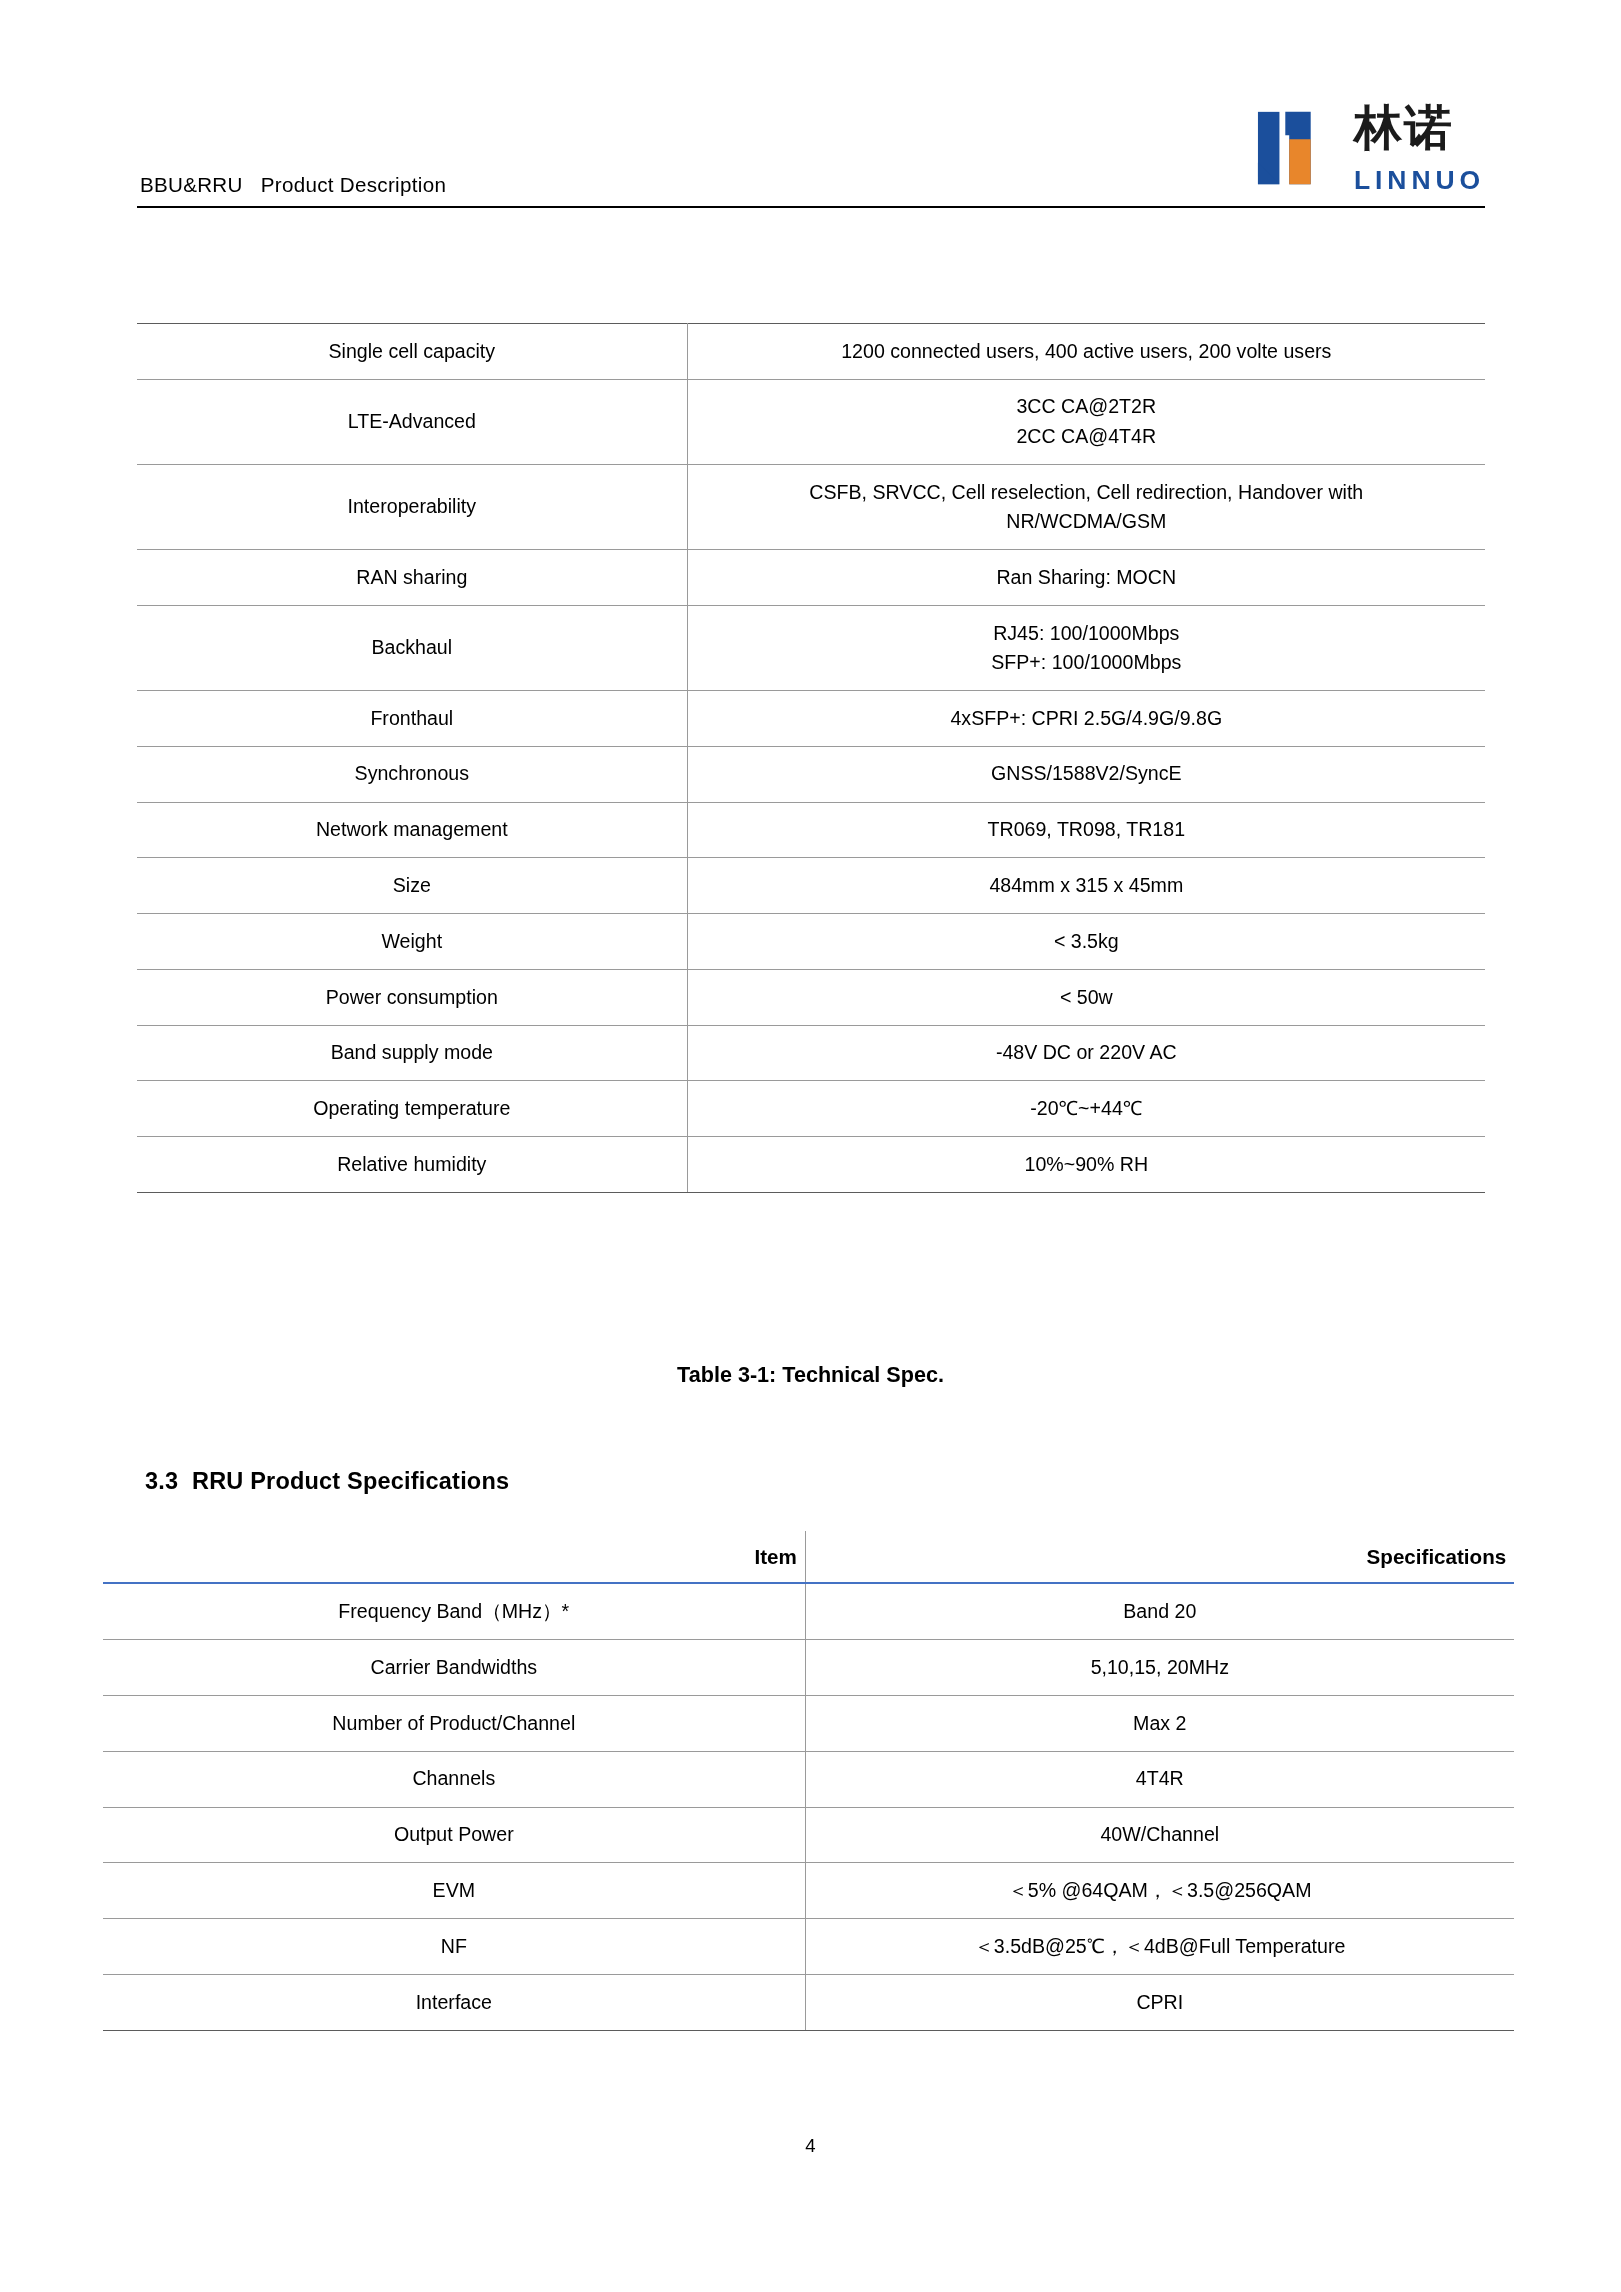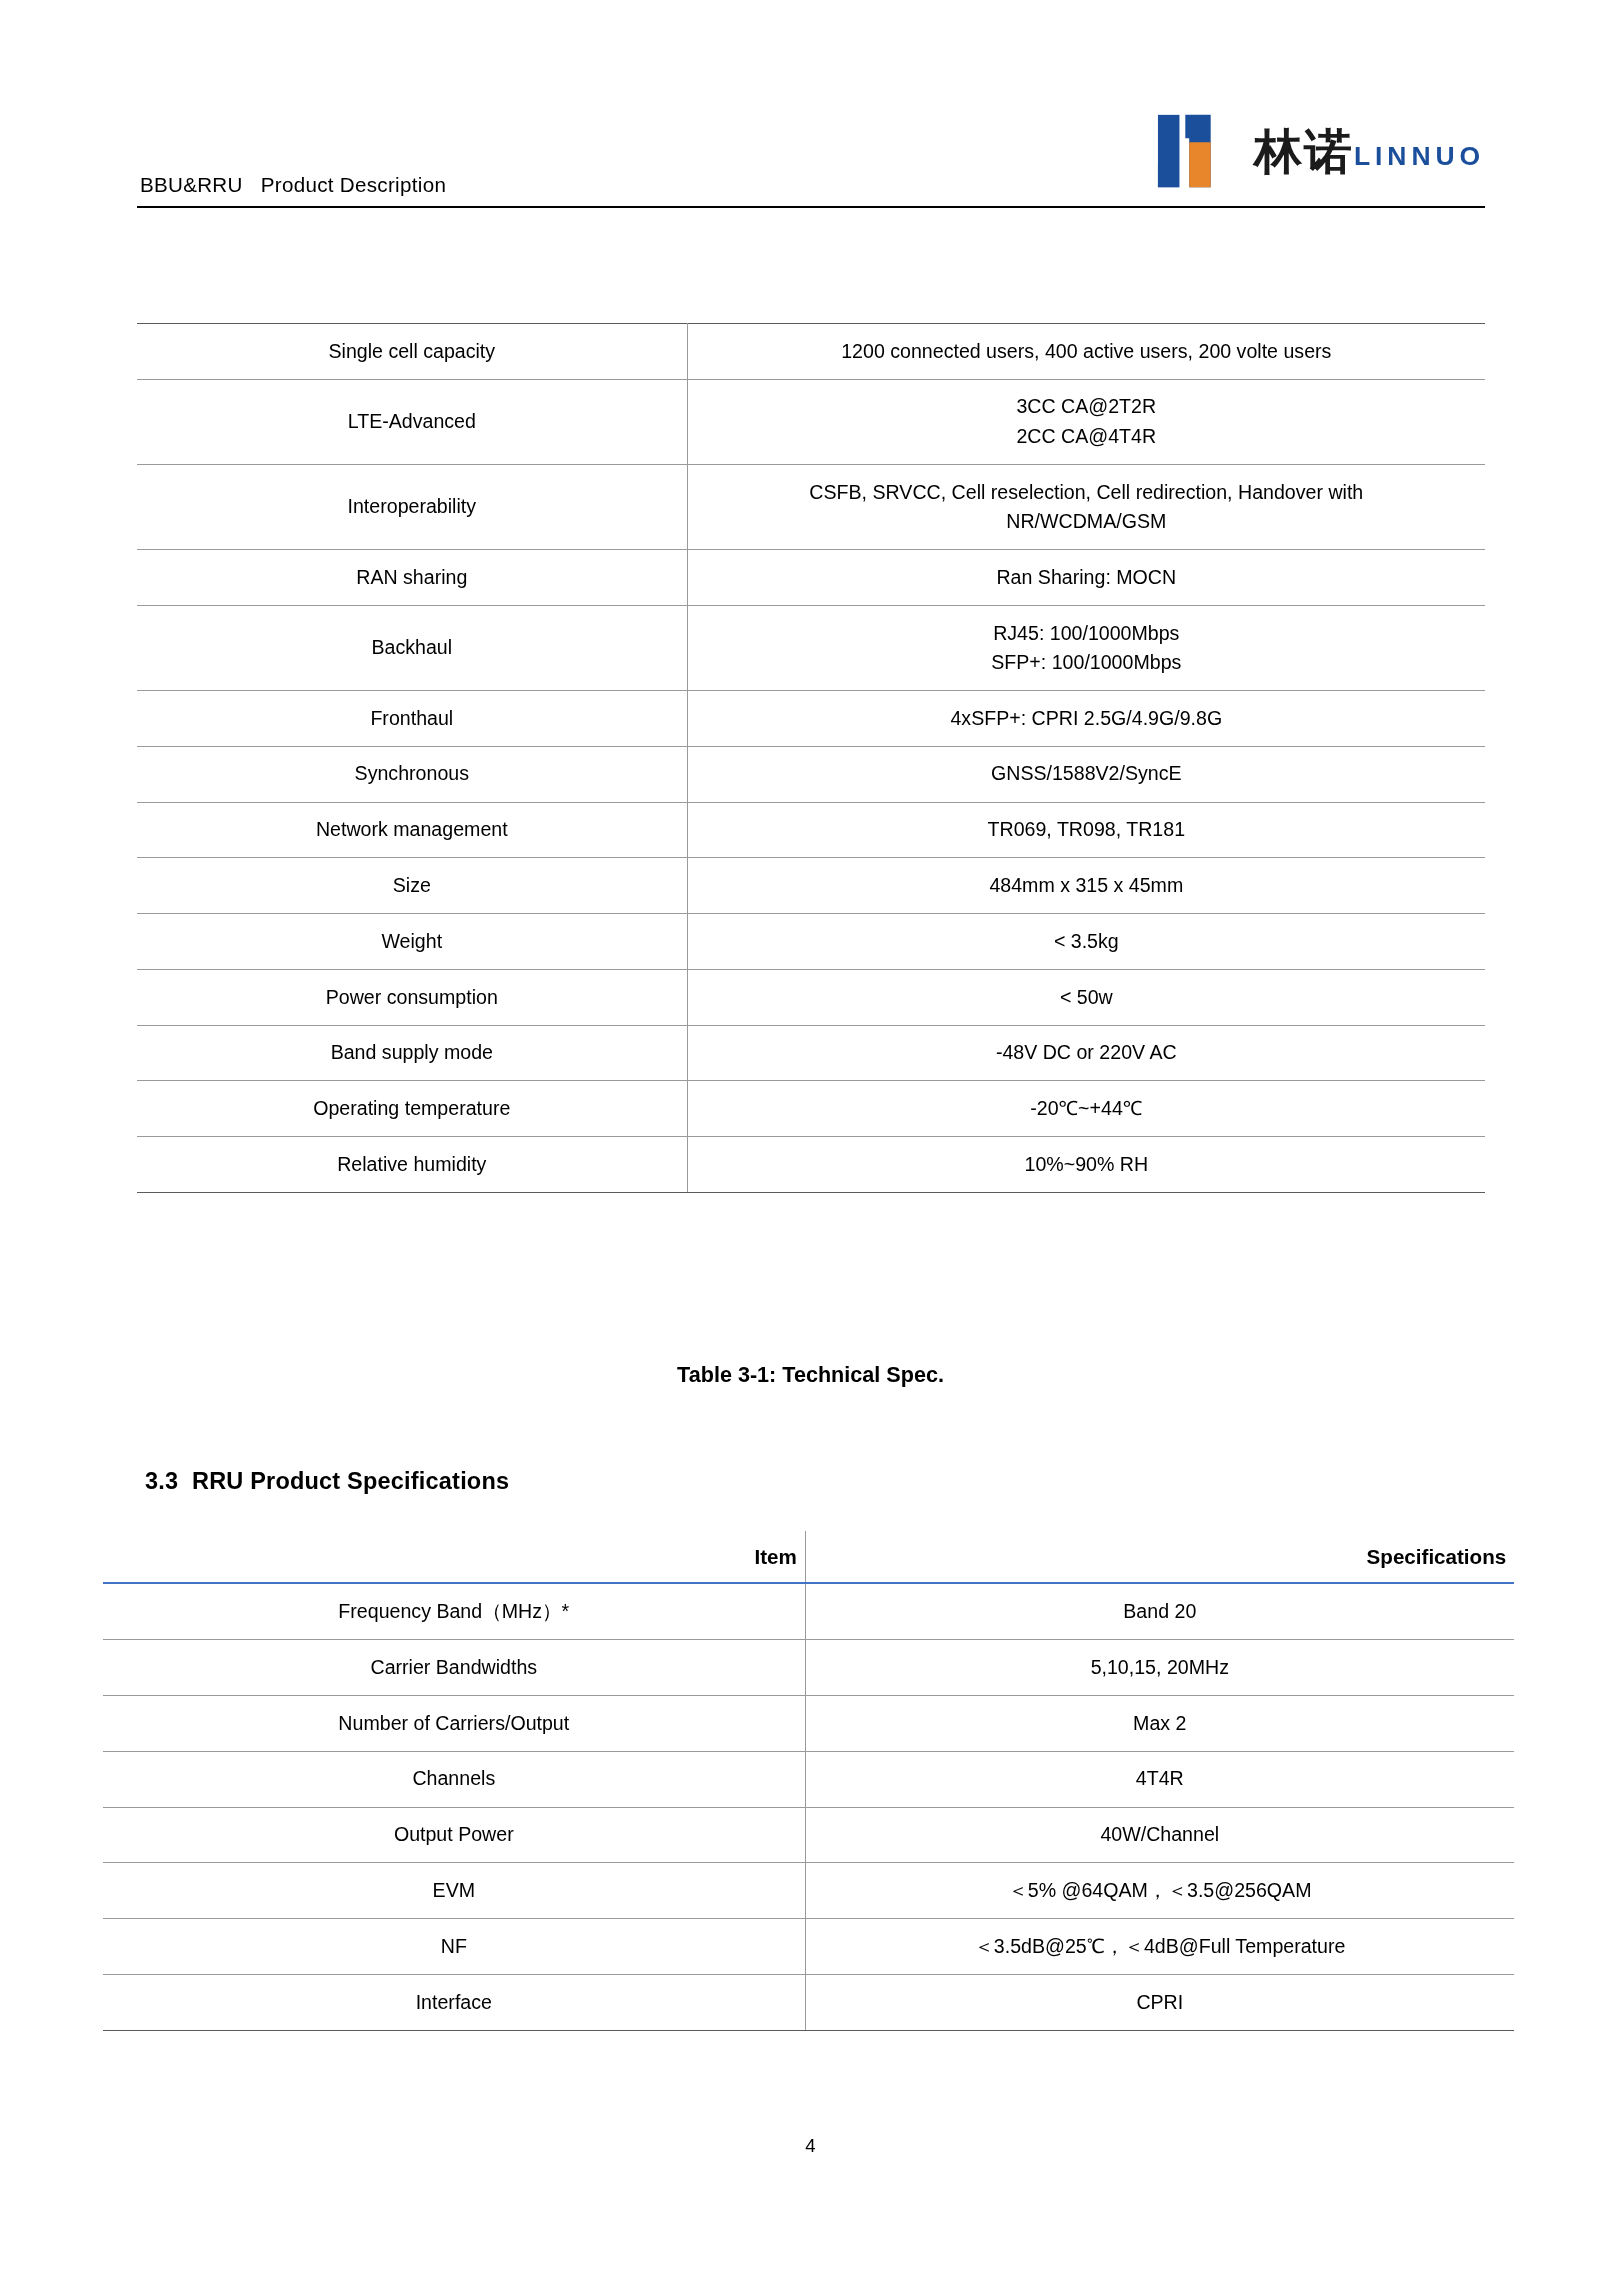--- a/index.html
+++ b/index.html
@@ -58,20 +58,21 @@
     align-items: center;
     gap: 13.7px;
   }
   .logo-mark {
     width: 84px;
     height: 84px;
     position: relative;
   }
   .logo-text {
     display: flex;
+    flex-direction: column;
     align-items: flex-start;
     line-height: 1;
   }
   .logo-cn {
     font-size: 48px;
     font-weight: bold;
     color: #1b1b1b;
     letter-spacing: 2px;
     font-family: "DejaVu Sans", sans-serif;
   }
@@ -271,21 +272,21 @@
     <tbody>
         <tr>
           <td class="col1">Frequency Band（MHz）*</td>
           <td>Band 20</td>
         </tr>
         <tr>
           <td class="col1">Carrier Bandwidths</td>
           <td>5,10,15, 20MHz</td>
         </tr>
         <tr>
-          <td class="col1">Number of Carriers/Output</td>
+          <td class="col1">Number of Product/Channel</td>
           <td>Max 2</td>
         </tr>
         <tr>
           <td class="col1">Channels</td>
           <td>4T4R</td>
         </tr>
         <tr>
           <td class="col1">Output Power</td>
           <td>40W/Channel</td>
         </tr>

